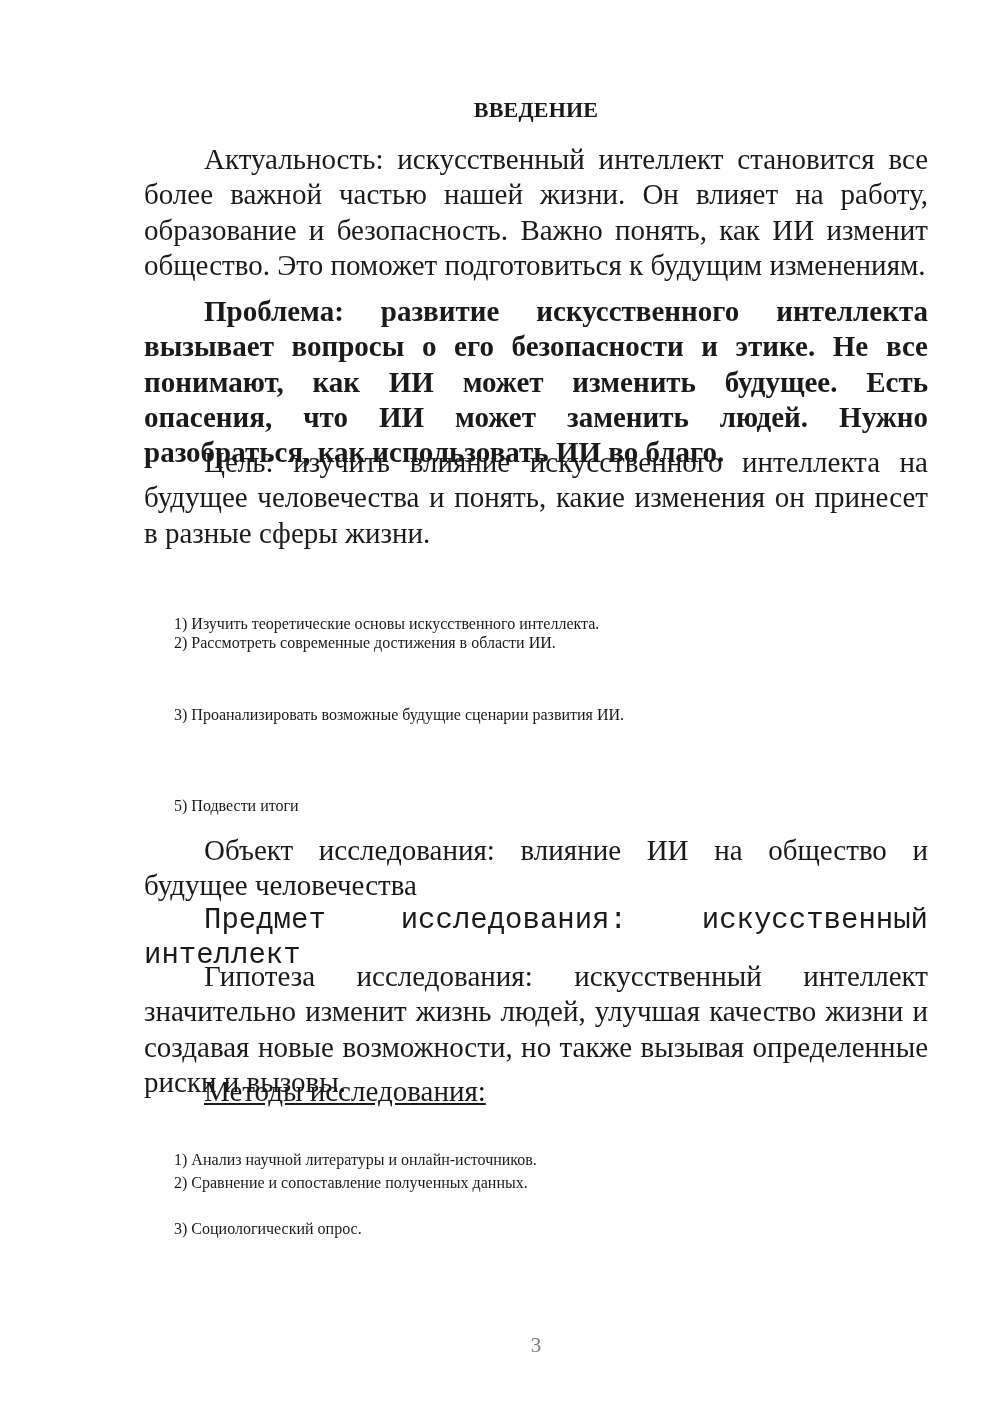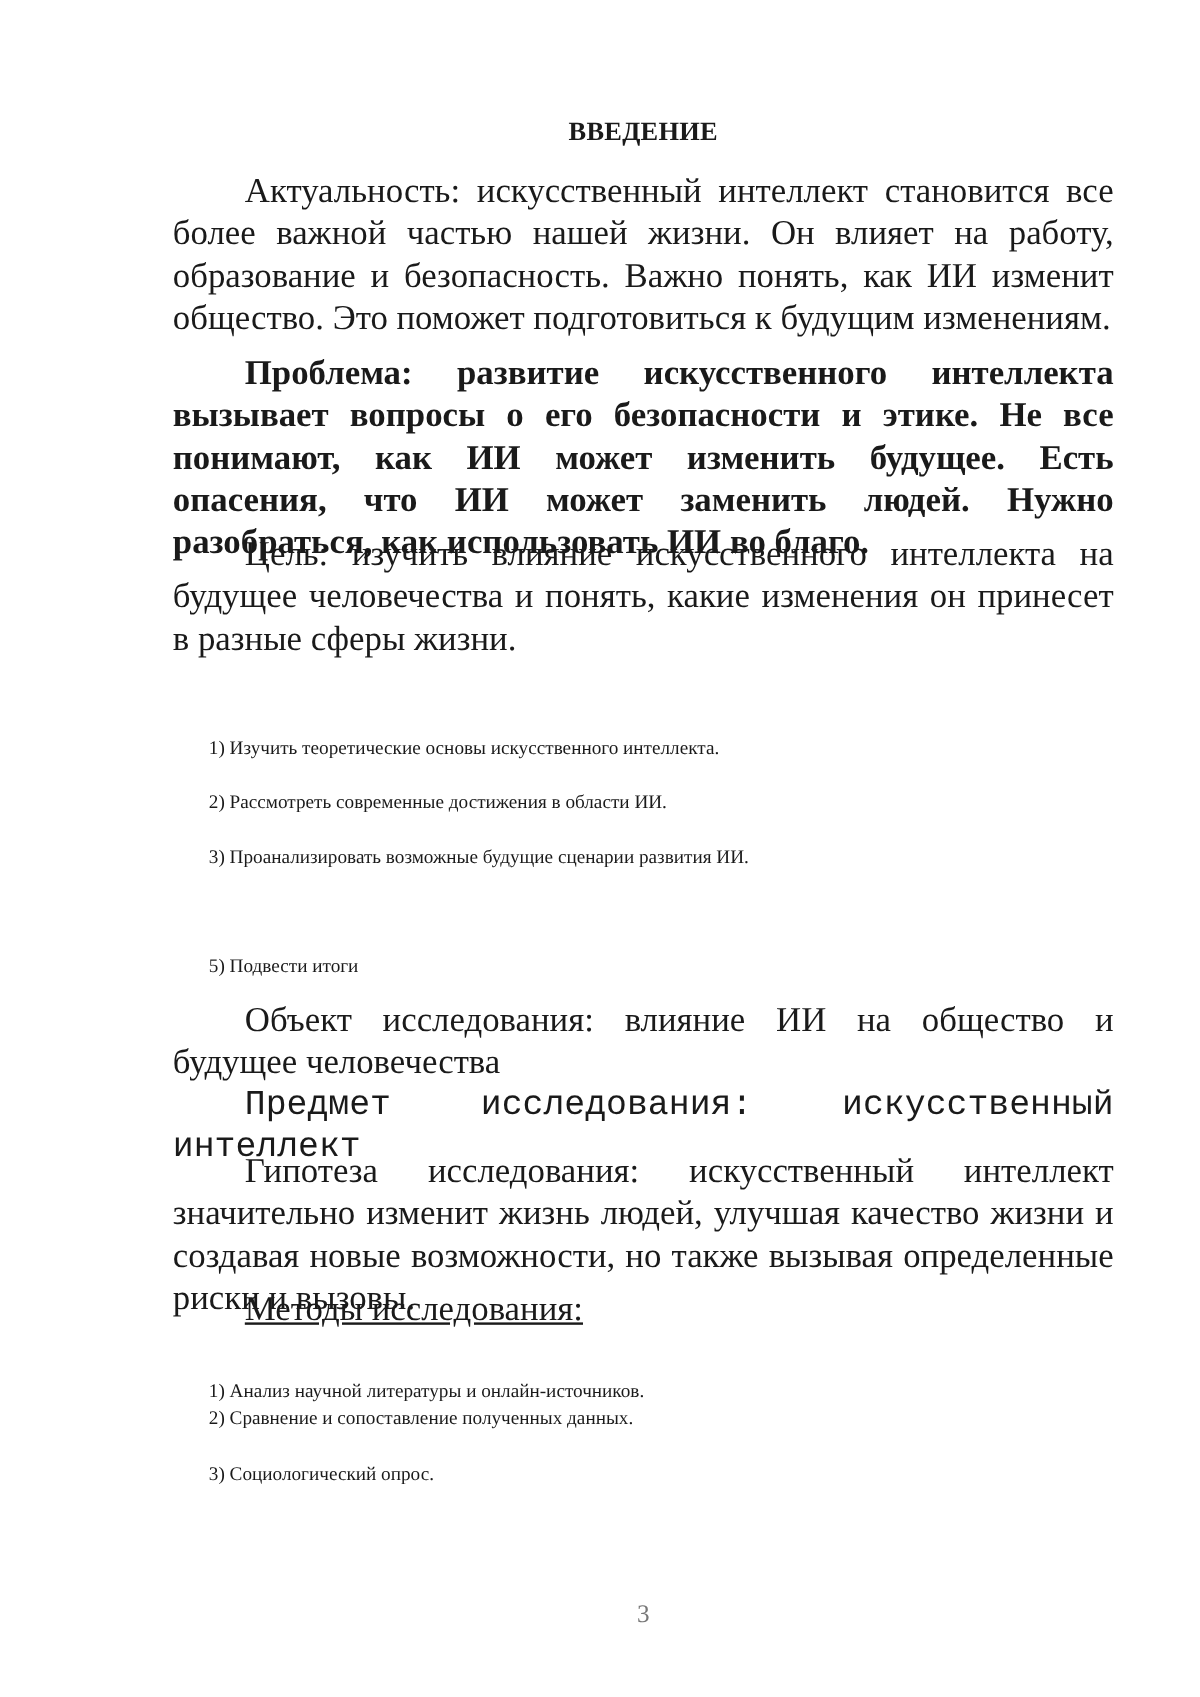--- a/index.html
+++ b/index.html
@@ -22,21 +22,21 @@
   <div class="title">ВВЕДЕНИЕ</div>
 
   <p class="para" style="top:142px;">Актуальность: искусственный интеллект становится все более важной частью нашей жизни. Он влияет на работу, образование и безопасность. Важно понять, как ИИ изменит общество. Это поможет подготовиться к будущим изменениям.</p>
 
   <p class="para" style="top:294px;font-weight:bold;">Проблема: развитие искусственного интеллекта вызывает вопросы о его безопасности и этике. Не все понимают, как ИИ может изменить будущее. Есть опасения, что ИИ может заменить людей. Нужно разобраться, как использовать ИИ во благо.</p>
 
   <p class="para" style="top:445px;">Цель: изучить влияние искусственного интеллекта на будущее человечества и понять, какие изменения он принесет в разные сферы жизни.</p>
 
 
   <p class="line" style="top:606px; left:174px;">1) Изучить теоретические основы искусственного интеллекта.</p>
-  <p class="line" style="top:651px; left:174px;">2) Рассмотреть современные достижения в области ИИ.</p>
+  <p class="line" style="top:625px; left:174px;">2) Рассмотреть современные достижения в области ИИ.</p>
   <p class="line" style="top:697px; left:174px;">3) Проанализировать возможные будущие сценарии развития ИИ.</p>
   <p class="line" style="top:788px; left:174px;">5) Подвести итоги</p>
 
   <p class="para" style="top:833px;">Объект исследования: влияние ИИ на общество и будущее человечества</p>
 
   <p class="para" style="top:903px;font-family:Liberation Mono, monospace;">Предмет исследования: искусственный интеллект</p>
 
   <p class="para" style="top:959px;">Гипотеза исследования: искусственный интеллект значительно изменит жизнь людей, улучшая качество жизни и создавая новые возможности, но также вызывая определенные риски и вызовы.</p>
 
   <p class="para" style="top:1074px;text-decoration:underline;">Методы исследования:</p>

